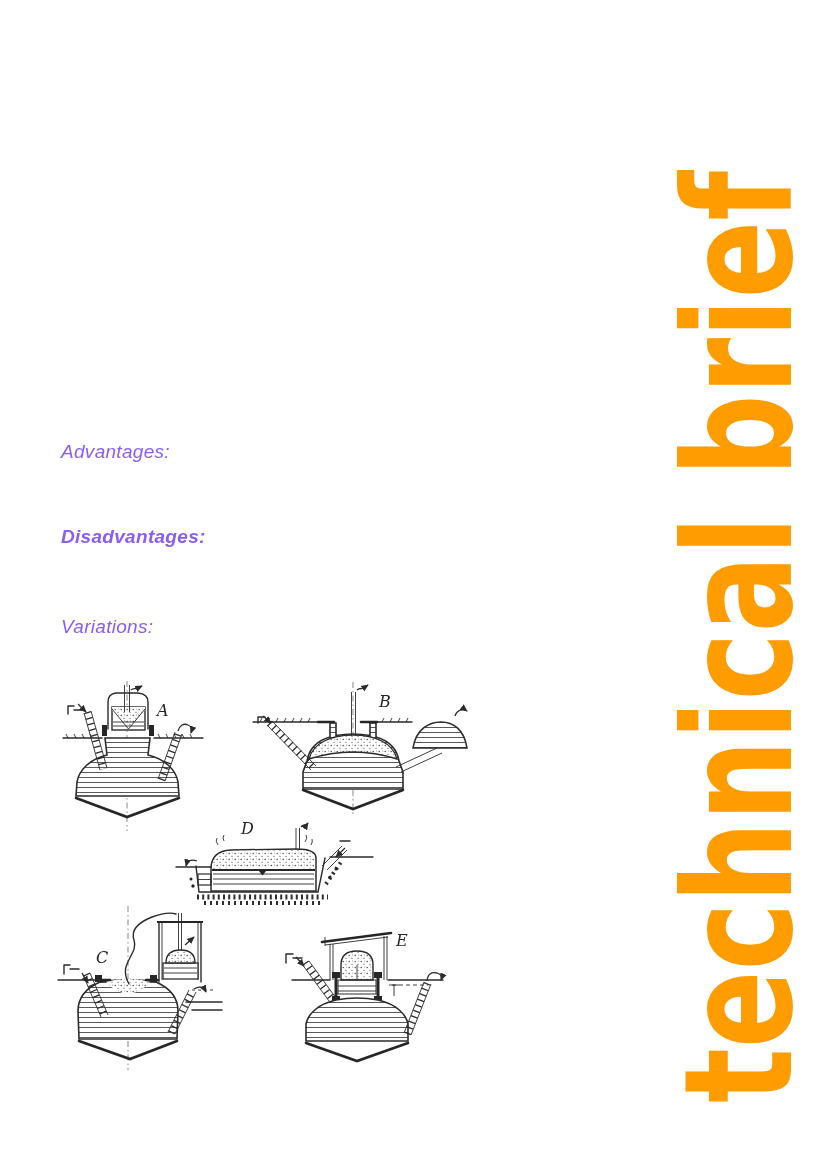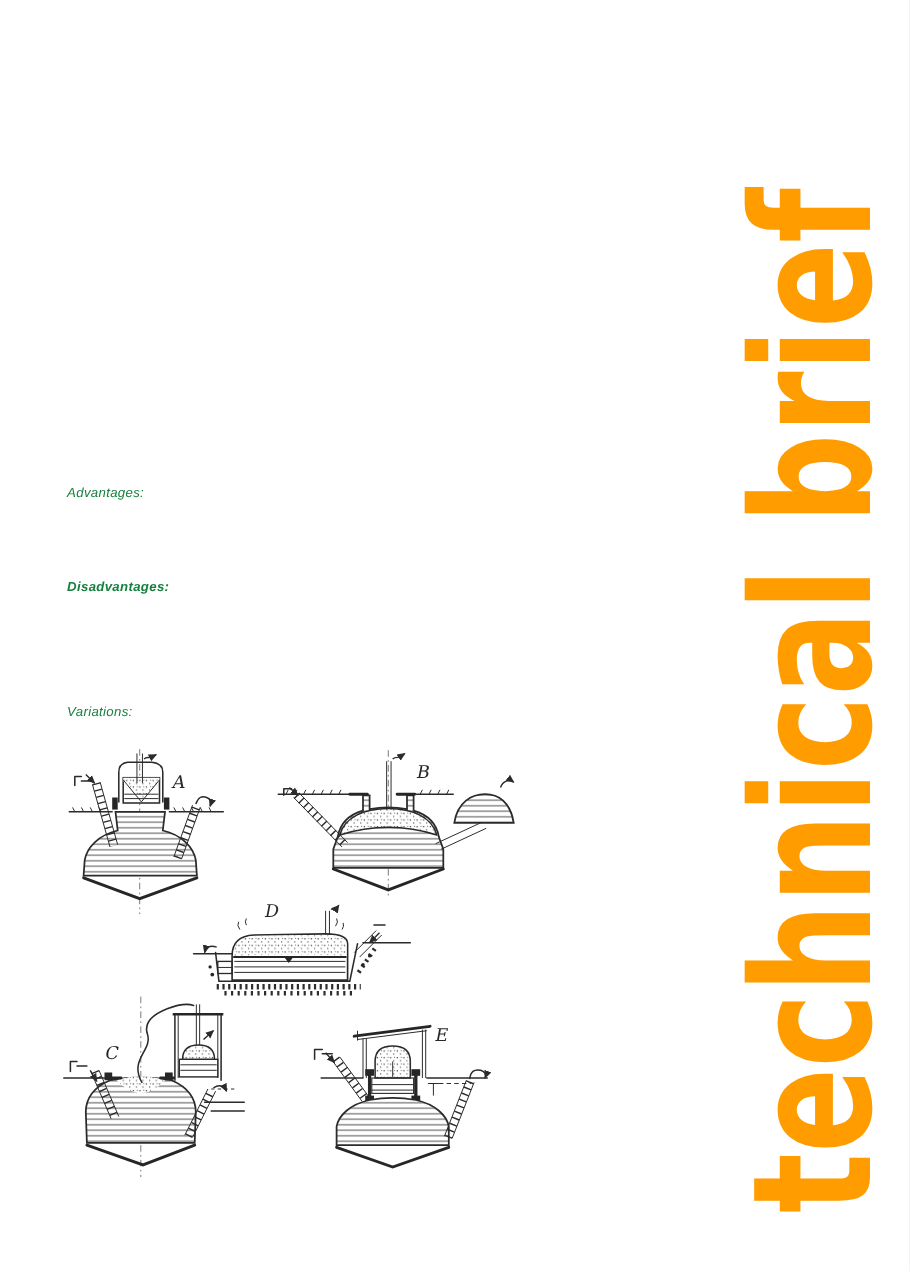--- a/index.html
+++ b/index.html
@@ -8,27 +8,27 @@
     width:827px;height:1170px;
     background:#ffffff;
     overflow:hidden;
     font-family:"Liberation Sans", sans-serif;
   }
   .section-label{
     position:absolute;
     left:61px;
     font-family:"Liberation Sans", sans-serif;
     font-style:italic;
-    font-size:12px;
+    font-size:19px;
     letter-spacing:0.3px;
-    color:#15803d;
+    color:#8b5cf6;
   }
   #lbl-advantages{top:441px;}
   #lbl-disadvantages{top:526px;font-weight:bold;}
-  #lbl-variations{top:640px;}
+  #lbl-variations{top:616px;}
   svg.artwork{position:absolute;left:0;top:0;}
   .vtitle{
     font-family:"DejaVu Sans", sans-serif;
     font-weight:bold;
   }
   .figlabel{
     font-family:"DejaVu Serif", serif;
     font-style:italic;
     font-size:16px;
     fill:#262626;

